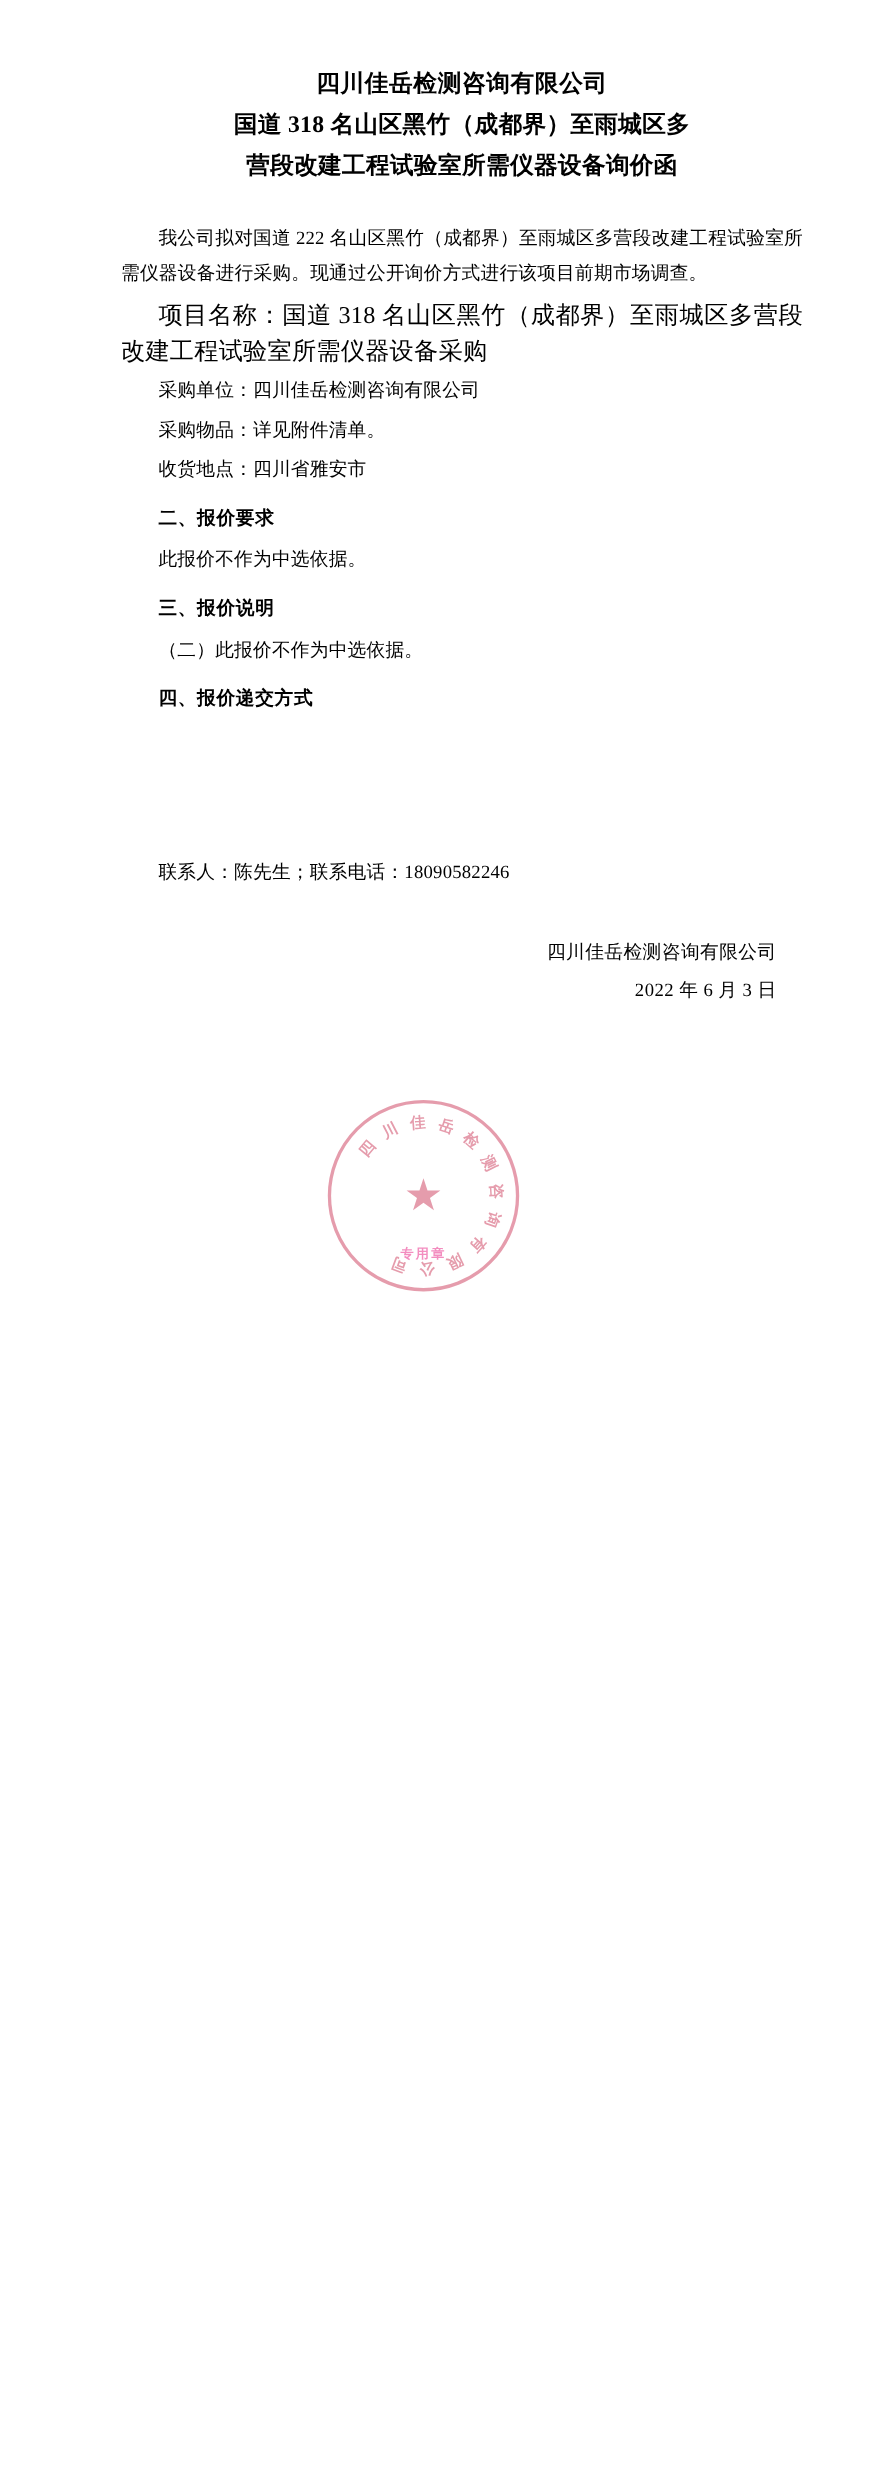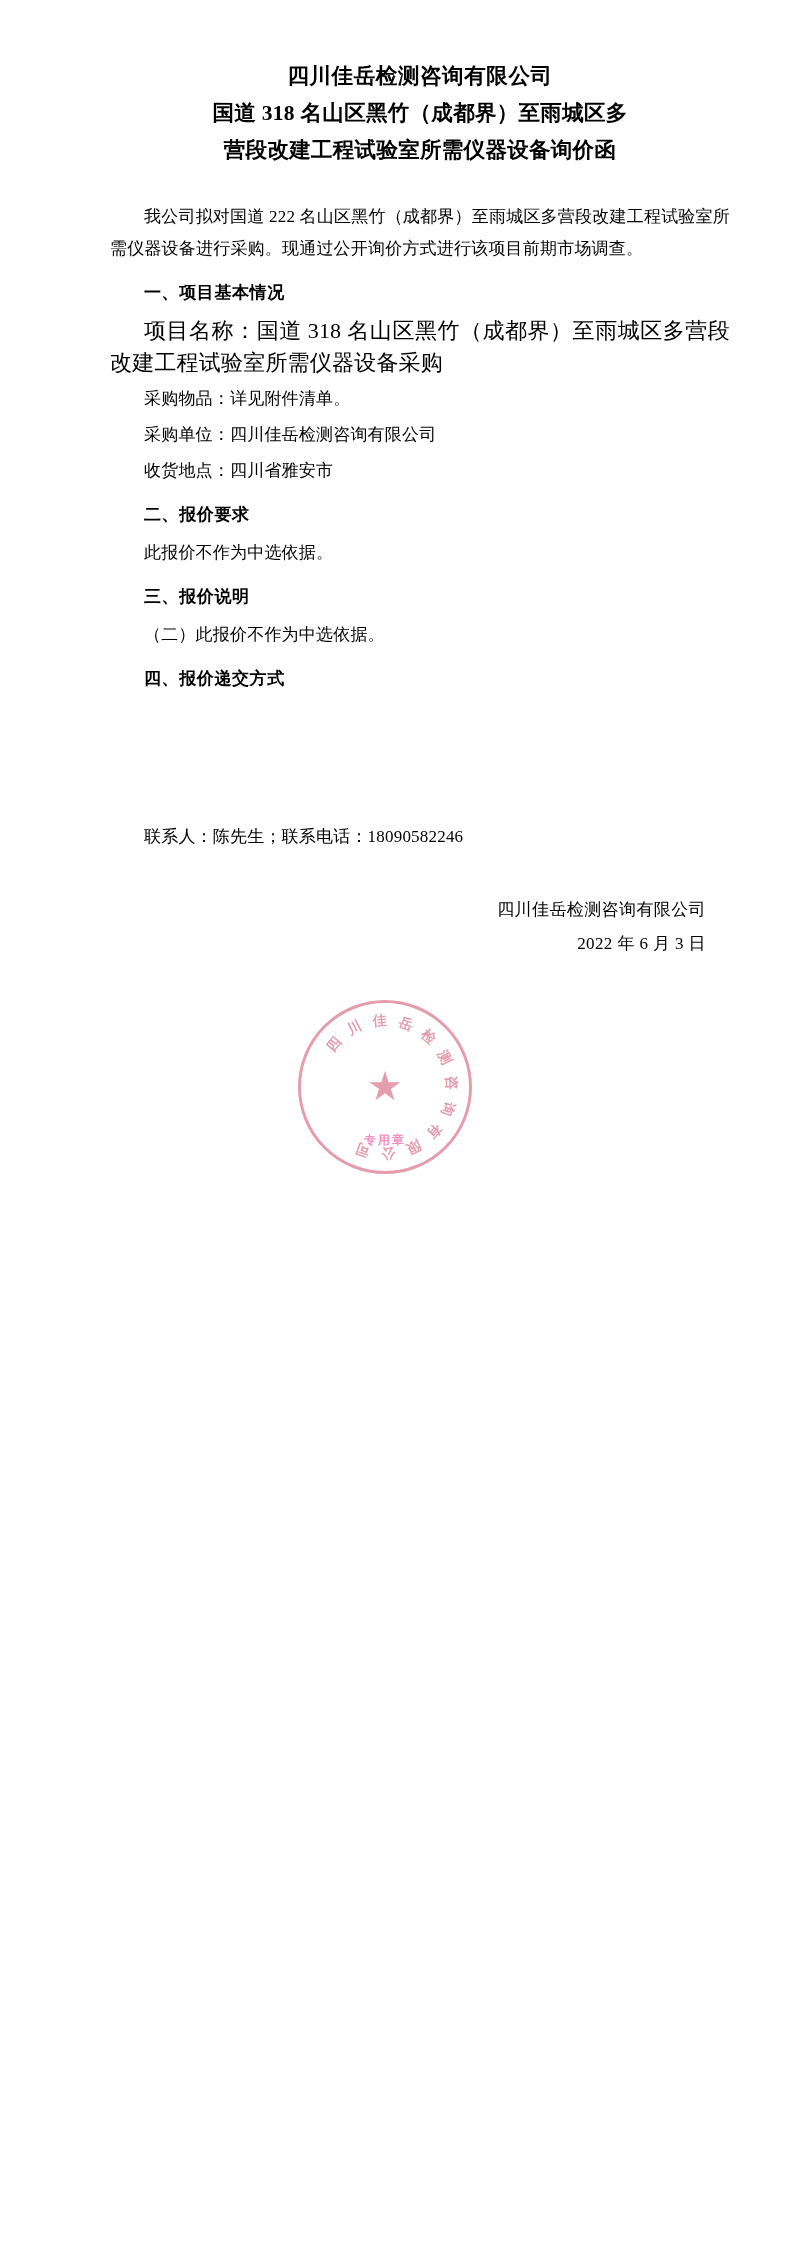--- a/index.html
+++ b/index.html
@@ -149,24 +149,23 @@
   <div class="title-block">
     <div class="title-line">四川佳岳检测咨询有限公司</div>
     <div class="title-line-2">国道 318 名山区黑竹（成都界）至雨城区多</div>
     <div class="title-line-2">营段改建工程试验室所需仪器设备询价函</div>
   </div>
 
   <div class="body-block">
 
     <p class="para">我公司拟对国道 222 名山区黑竹（成都界）至雨城区多营段改建工程试验室所需仪器设备进行采购。现通过公开询价方式进行该项目前期市场调查。</p>
 
-    <p class="heading">一、项目基本情况</p>
     <p class="item-wrap">项目名称：国道 318 名山区黑竹（成都界）至雨城区多营段改建工程试验室所需仪器设备采购</p>
+    <p class="item">采购单位：四川佳岳检测咨询有限公司</p>
     <p class="item">采购物品：详见附件清单。</p>
-    <p class="item">采购单位：四川佳岳检测咨询有限公司</p>
     <p class="item">收货地点：四川省雅安市</p>
 
     <p class="heading">二、报价要求</p>
     <p class="item">此报价不作为中选依据。</p>
 
     <p class="heading">三、报价说明</p>
     <p class="item">（二）此报价不作为中选依据。</p>
 
     <p class="heading">四、报价递交方式</p>
 

